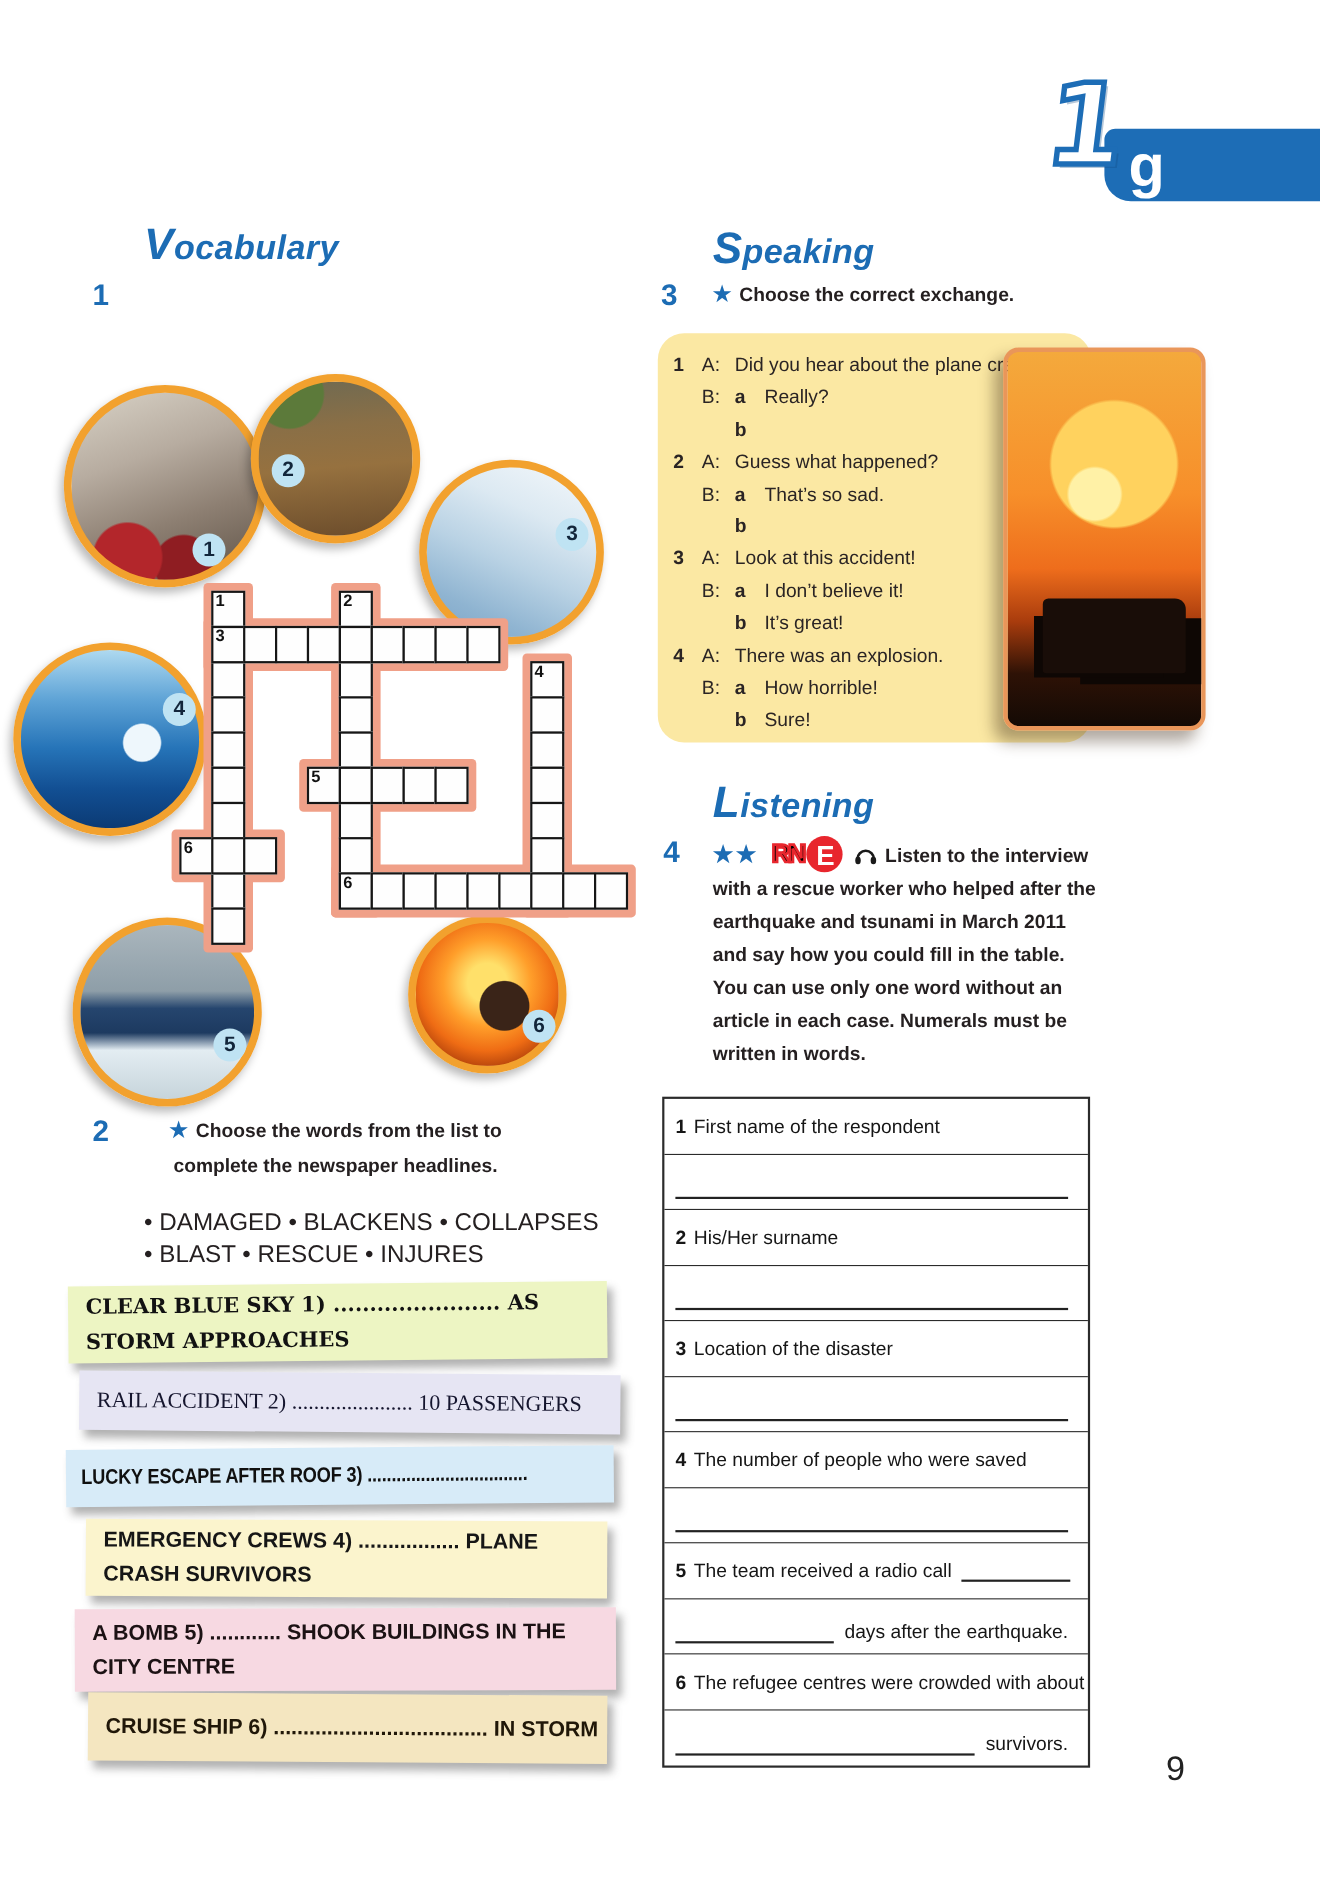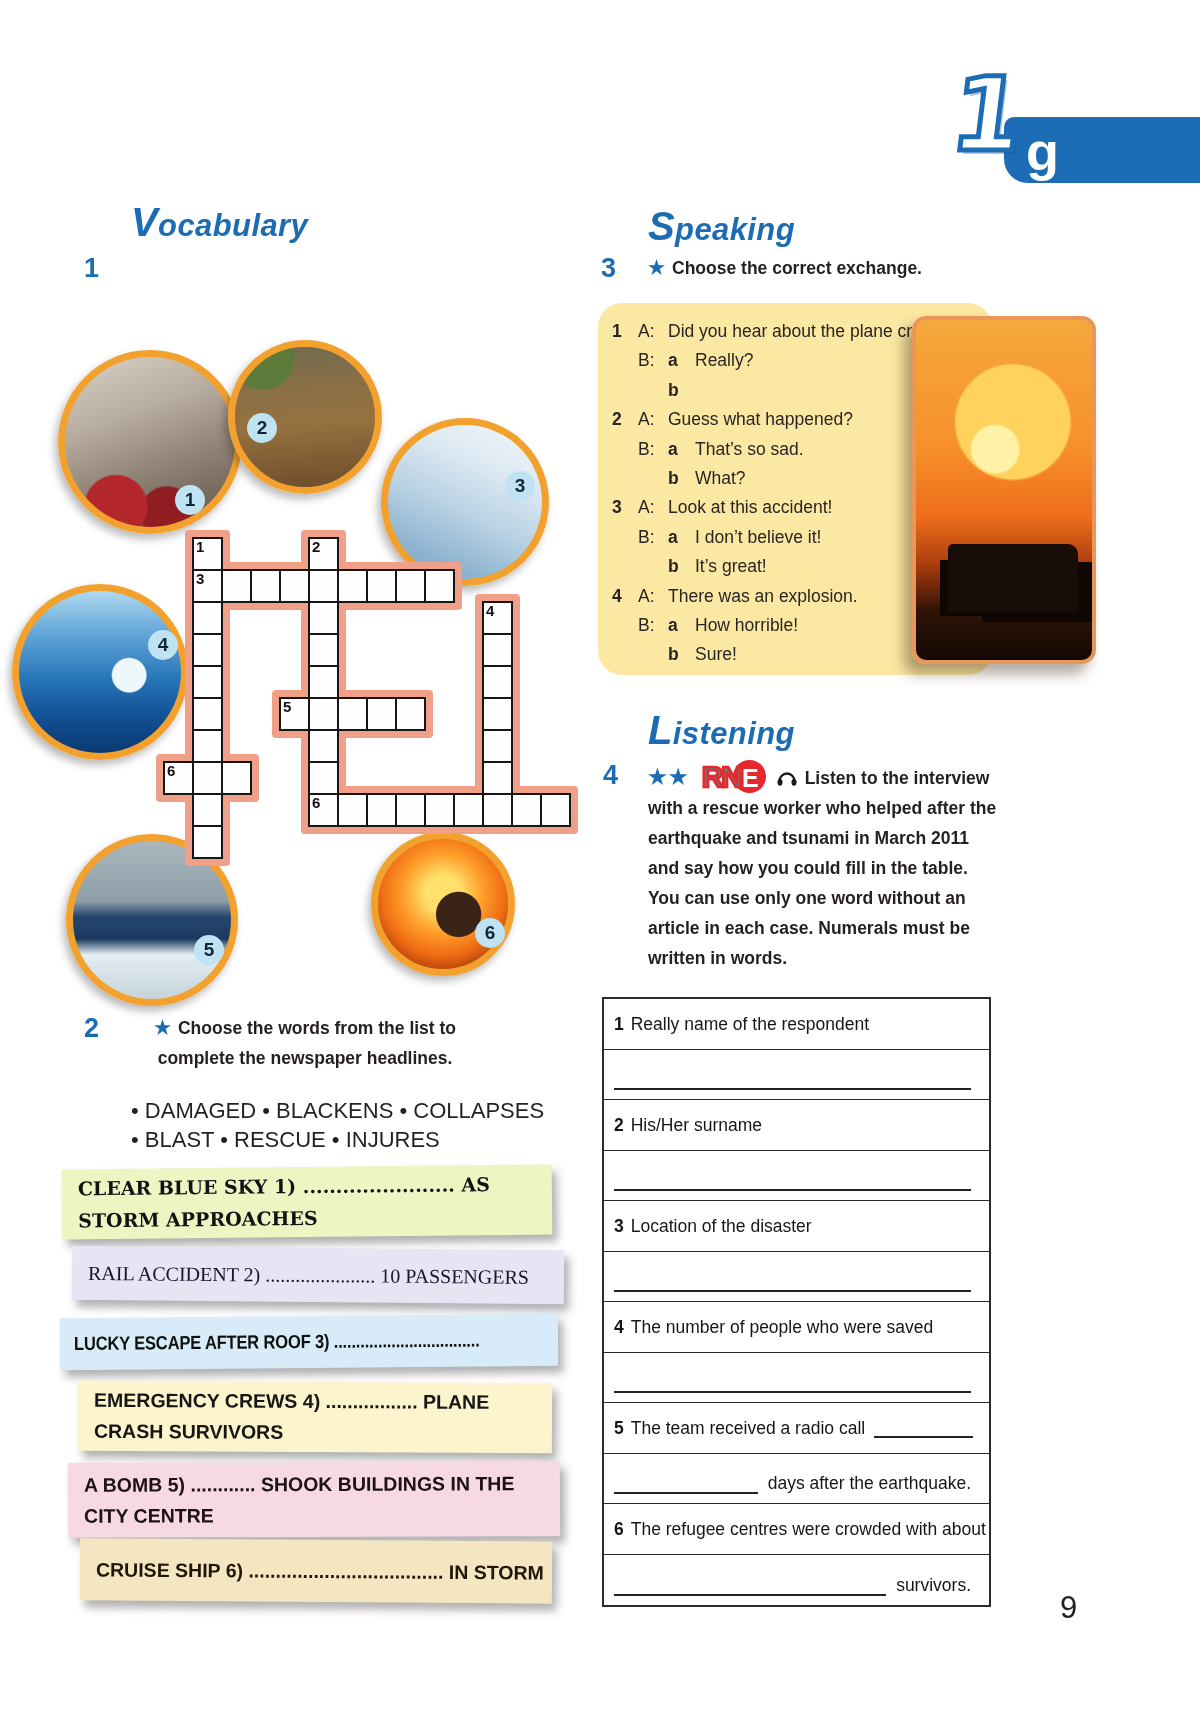--- a/index.html
+++ b/index.html
@@ -89,22 +89,22 @@
                linear-gradient(180deg,#f4a93c 0%,#f78f2a 38%,#ee6d1c 58%,#a93c0d 72%,#2e1206 86%,#140a05 100%);}
   #spk-photo::after{content:"";position:absolute;right:8%;bottom:14%;width:74%;height:20%;
              background:#190d08;border-radius:5px 10px 3px 3px;
              box-shadow:-14px 10px 0 -6px #0e0704, 30px 14px 0 -4px #0e0704;}
 
   
   #lst-instr{position:absolute;left:648px;top:760px;width:354px;font-weight:bold;
              font-size:17.5px;line-height:30px;color:#241f20;}
   .rne{position:relative;display:inline-block;width:64px;height:33px;vertical-align:-9px;margin:0 7px 0 5px;}
   .rne-disc{position:absolute;right:0;top:0;width:33px;height:33px;border-radius:50%;background:#e8262d;}
-  .rne-outline{position:absolute;left:0;top:0;font-weight:bold;font-size:30px;line-height:33px;
-               color:#737373;-webkit-text-stroke:2.5px #e8262d;text-shadow:0 0 1px #e8262d;letter-spacing:-2px;}
+  .rne-outline{position:absolute;left:0;top:0;font-weight:bold;font-size:23px;line-height:33px;
+               color:#000000;-webkit-text-stroke:2.5px #e8262d;text-shadow:0 0 1px #e8262d;letter-spacing:-2px;}
   .rne-e{position:absolute;right:7px;top:3px;font-weight:bold;font-size:25px;color:#fff;}
   .hp-icon{vertical-align:-4px;margin:0 6px 0 2px;}
 
   #lst-table{position:absolute;left:602px;top:997px;width:389px;border:2px solid #2b2b2b;
              box-sizing:border-box;z-index:2;background:#fff;}
   .tbl-label{height:51px;border-bottom:1.5px solid #2b2b2b;display:flex;align-items:center;
              padding-left:10px;font-size:17.5px;color:#161616;box-sizing:border-box;}
   .tbl-label b{margin-right:7px;}
   .tbl-answer{height:50px;border-bottom:1.5px solid #2b2b2b;position:relative;box-sizing:border-box;
               display:flex;align-items:flex-end;padding:0 18px 9px 10px;font-size:17.5px;color:#161616;}
@@ -274,21 +274,20 @@
       <div class="dlg-row">
         <div class="dlg-num"></div>
         <div class="dlg-label">B:</div>
         <div class="dlg-letter">a</div>
         <div class="dlg-text">That’s so sad.</div>
       </div>
       <div class="dlg-row">
         <div class="dlg-num"></div>
         <div class="dlg-label"></div>
         <div class="dlg-letter">b</div>
-        <div class="dlg-text">What?</div>
       </div>
       <div class="dlg-row">
         <div class="dlg-num">3</div>
         <div class="dlg-label">A:</div>
         <div class="dlg-text">Look at this accident!</div>
       </div>
       <div class="dlg-row">
         <div class="dlg-num"></div>
         <div class="dlg-label">B:</div>
         <div class="dlg-letter">a</div>
@@ -326,21 +325,21 @@
     <span class="star" style="font-size:21px;letter-spacing:2px;">★★</span><span class="rne"><span class="rne-disc"></span><span class="rne-outline">RN</span><span class="rne-e">E</span></span><svg class="hp-icon" width="24" height="22" viewBox="0 0 24 22">
         <path d="M4.5 15 a7.5 7.5 0 0 1 15 0" fill="none" stroke="#1a1a1a" stroke-width="2.3"></path>
         <ellipse cx="5" cy="16.2" rx="2.5" ry="3.5" fill="#1a1a1a"></ellipse>
         <ellipse cx="19" cy="16.2" rx="2.5" ry="3.5" fill="#1a1a1a"></ellipse>
       </svg><span>Listen to the interview with a rescue worker who helped after the earthquake and tsunami in March 2011 and say how you could fill in the table. You can use only one word without an article in each case. Numerals must be written in words.</span>
   </div>
   <div id="lst-table">
       <div class="tbl-row">
         <div class="tbl-label">
           <b>1</b>
-          <span>Really name of the respondent</span>
+          <span>First name of the respondent</span>
         </div>
         <div class="tbl-answer">
           <div class="blank-line blank-full"></div>
         </div>
       </div>
       <div class="tbl-row">
         <div class="tbl-label">
           <b>2</b>
           <span>His/Her surname</span>
         </div>

